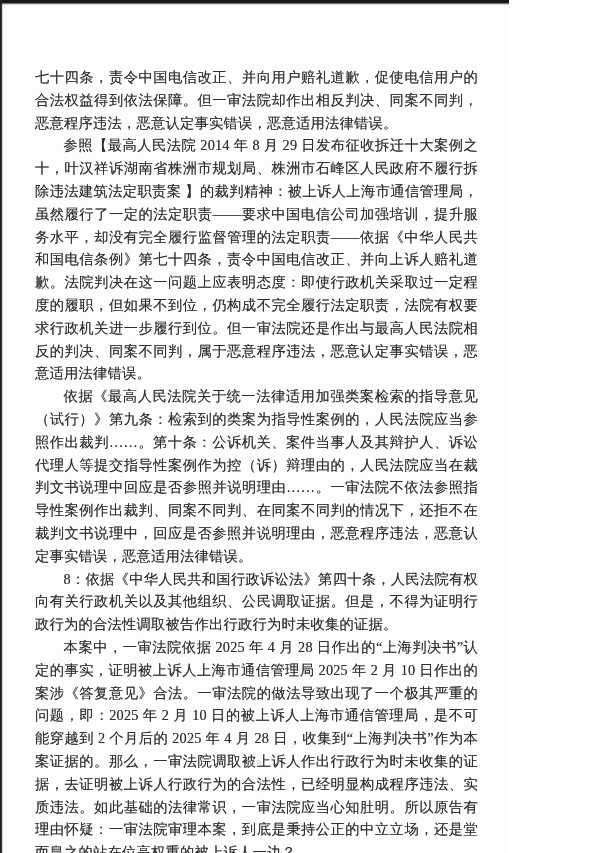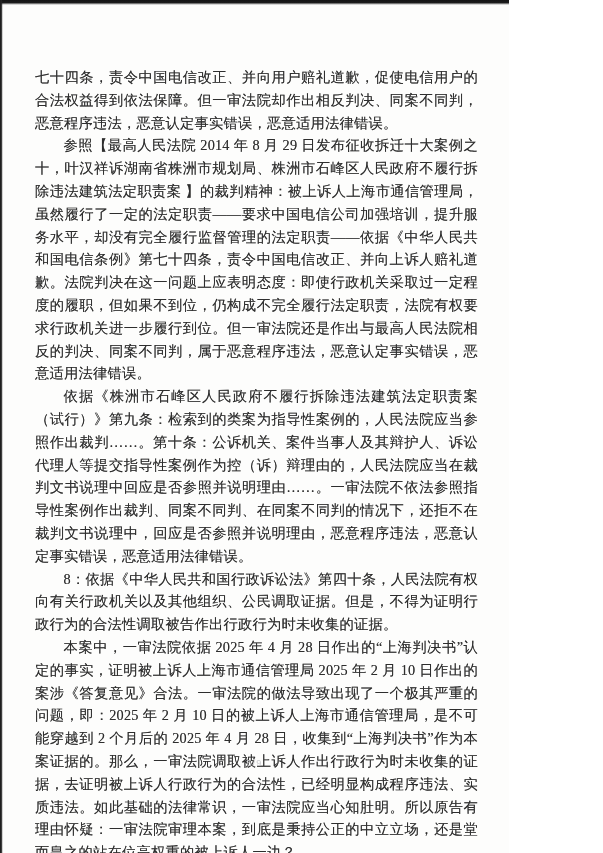--- a/index.html
+++ b/index.html
@@ -66,19 +66,19 @@
 </head>
 <body>
 
 <div class="page">
   <div class="edge-top"></div>
   <div class="edge-left"></div>
 
   <div class="doc-body">
       <p class="para">七十四条，责令中国电信改正、并向用户赔礼道歉，促使电信用户的合法权益得到依法保障。但一审法院却作出相反判决、同案不同判，恶意程序违法，恶意认定事实错误，恶意适用法律错误。</p>
       <p class="para indent">参照【最高人民法院 2014 年 8 月 29 日发布征收拆迁十大案例之十，叶汉祥诉湖南省株洲市规划局、株洲市石峰区人民政府不履行拆除违法建筑法定职责案 】的裁判精神：被上诉人上海市通信管理局，虽然履行了一定的法定职责——要求中国电信公司加强培训，提升服务水平，却没有完全履行监督管理的法定职责——依据《中华人民共和国电信条例》第七十四条，责令中国电信改正、并向上诉人赔礼道歉。法院判决在这一问题上应表明态度：即使行政机关采取过一定程度的履职，但如果不到位，仍构成不完全履行法定职责，法院有权要求行政机关进一步履行到位。但一审法院还是作出与最高人民法院相反的判决、同案不同判，属于恶意程序违法，恶意认定事实错误，恶意适用法律错误。</p>
-      <p class="para indent">依据《株洲市石峰区人民政府不履行拆除违法建筑法定职责案（试行）》第九条：检索到的类案为指导性案例的，人民法院应当参照作出裁判……。第十条：公诉机关、案件当事人及其辩护人、诉讼代理人等提交指导性案例作为控（诉）辩理由的，人民法院应当在裁判文书说理中回应是否参照并说明理由……。一审法院不依法参照指导性案例作出裁判、同案不同判、在同案不同判的情况下，还拒不在裁判文书说理中，回应是否参照并说明理由，恶意程序违法，恶意认定事实错误，恶意适用法律错误。</p>
+      <p class="para indent">依据《最高人民法院关于统一法律适用加强类案检索的指导意见（试行）》第九条：检索到的类案为指导性案例的，人民法院应当参照作出裁判……。第十条：公诉机关、案件当事人及其辩护人、诉讼代理人等提交指导性案例作为控（诉）辩理由的，人民法院应当在裁判文书说理中回应是否参照并说明理由……。一审法院不依法参照指导性案例作出裁判、同案不同判、在同案不同判的情况下，还拒不在裁判文书说理中，回应是否参照并说明理由，恶意程序违法，恶意认定事实错误，恶意适用法律错误。</p>
       <p class="para indent">8：依据《中华人民共和国行政诉讼法》第四十条，人民法院有权向有关行政机关以及其他组织、公民调取证据。但是，不得为证明行政行为的合法性调取被告作出行政行为时未收集的证据。</p>
       <p class="para indent">本案中，一审法院依据 2025 年 4 月 28 日作出的“上海判决书”认定的事实，证明被上诉人上海市通信管理局 2025 年 2 月 10 日作出的案涉《答复意见》合法。一审法院的做法导致出现了一个极其严重的问题，即：2025 年 2 月 10 日的被上诉人上海市通信管理局，是不可能穿越到 2 个月后的 2025 年 4 月 28 日，收集到“上海判决书”作为本案证据的。那么，一审法院调取被上诉人作出行政行为时未收集的证据，去证明被上诉人行政行为的合法性，已经明显构成程序违法、实质违法。如此基础的法律常识，一审法院应当心知肚明。所以原告有理由怀疑：一审法院审理本案，到底是秉持公正的中立立场，还是堂而皇之的站在位高权重的被上诉人一边？</p>
     </div>
 
   <div class="page-number">5/9</div>
 </div>
 
 </body></html>

